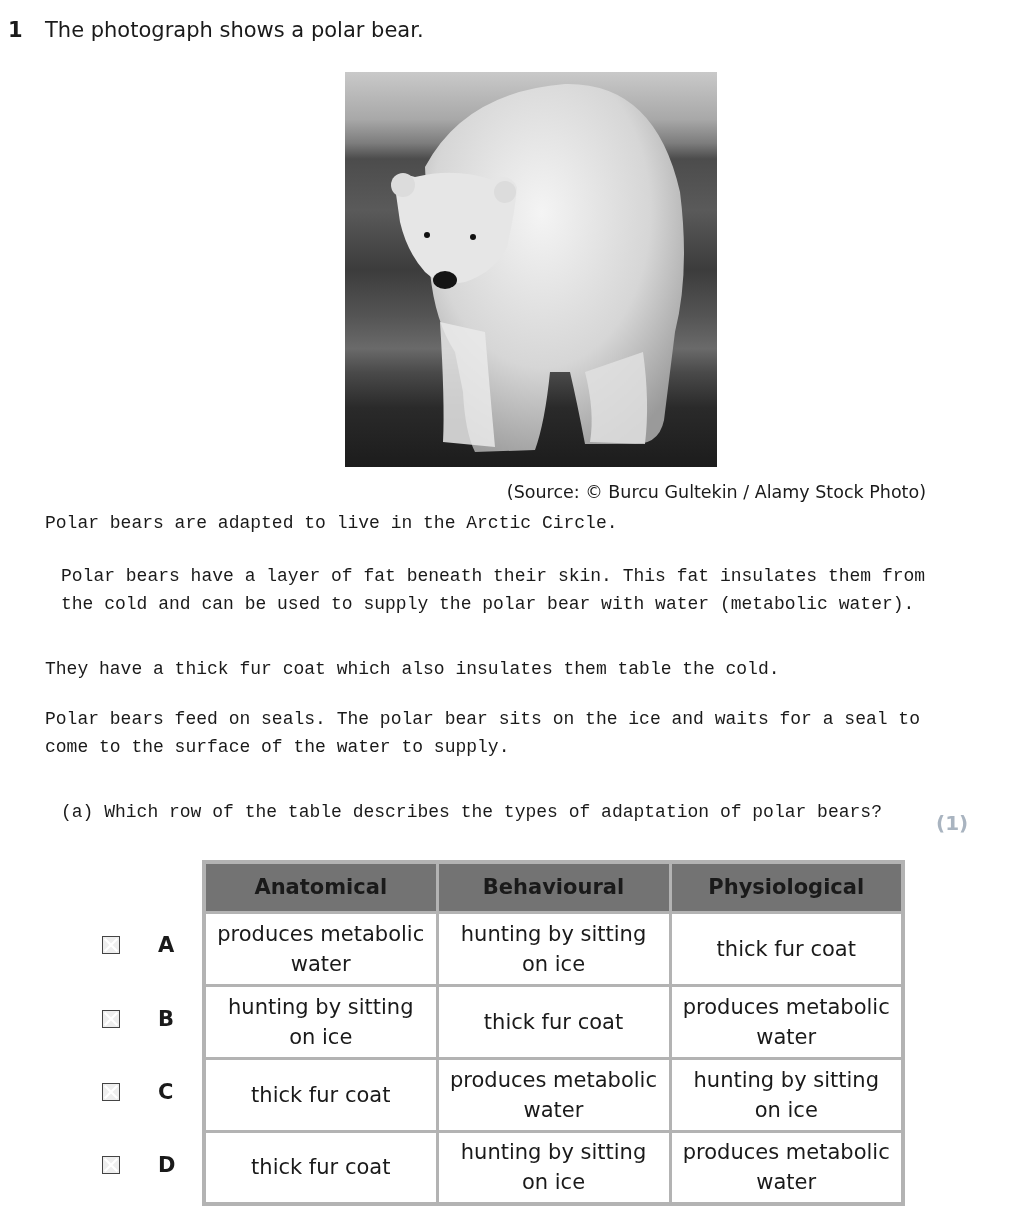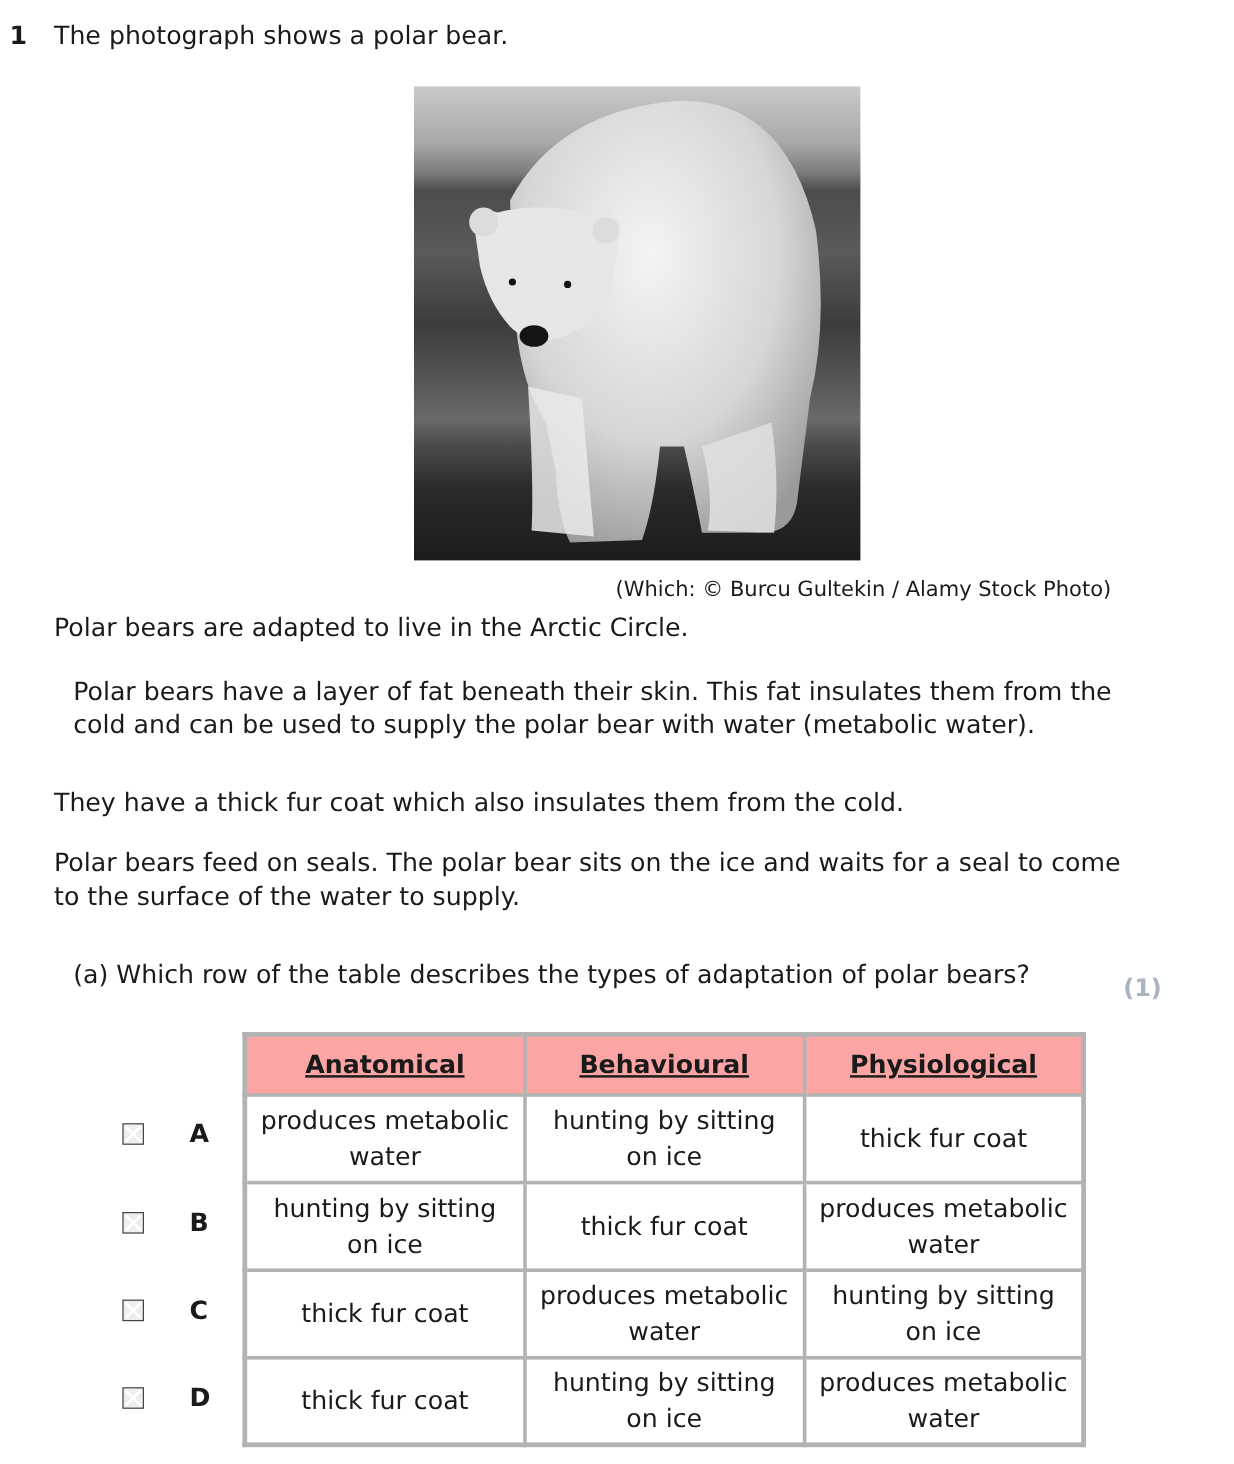--- a/index.html
+++ b/index.html
@@ -21,34 +21,34 @@
       background: linear-gradient(to bottom,
         #c9c9c9 0%, #a8a8a8 12%, #7d7d7d 18%, #4c4c4c 22%,
         #5a5a5a 35%, #3c3c3c 50%, #555 62%, #6a6a6a 70%,
         #4a4a4a 76%, #2a2a2a 85%, #1c1c1c 100%);
     }
     .photo svg { width: 100%; height: 100%; display: block; }
     .source {
       position: absolute; right: 102px; top: 482px; font-size: 17.5px;
     }
     .para {
-      position: absolute; left: 45px; width: 900px; font-size: 21px; line-height: 28px;
+      position: absolute; left: 45px; width: 900px; font-size: 18px; line-height: 28px; font-family: Liberation Mono, monospace;
     }
     .marks {
       position: absolute; left: 936px; top: 811px; font-size: 20px; font-weight: bold; color: #a9b4c0;
     }
     table.opts {
       position: absolute; left: 202px; top: 860px;
       border-collapse: collapse; border: 4px solid #b3b3b3;
       font-size: 21px; text-align: center;
     }
     table.opts th, table.opts td {
       border: 3px solid #b3b3b3; width: 233px; padding: 0 6px; box-sizing: border-box;
     }
-    table.opts th { background: #fca5a5; height: 50px; font-weight: bold; text-decoration: underline; }
+    table.opts th { background: #737373; height: 50px; font-weight: bold; }
     table.opts td { height: 73px; line-height: 30px; background: #fff; }
     .choice {
       position: absolute; left: 102px; height: 30px; display: flex; align-items: center;
     }
     .cbox {
       width: 18px; height: 18px; border: 1.5px solid #444; background: #eeeeee;
       position: relative; box-sizing: border-box;
     }
     .cbox svg { position: absolute; left: 0; top: 0; width: 100%; height: 100%; }
     .clabel {
@@ -81,25 +81,25 @@
     <circle cx="82" cy="163" r="3" fill="#111"></circle>
     <circle cx="128" cy="165" r="3" fill="#111"></circle>
 
     <ellipse cx="100" cy="208" rx="12" ry="9" fill="#141414"></ellipse>
 
     <path d="M95 250 Q100 330 98 370 L150 375 Q145 320 140 260 Z" fill="#eaeaea" opacity="0.85"></path>
     <path d="M240 300 Q250 340 245 370 L300 372 Q305 330 298 280 Z" fill="#e0e0e0" opacity="0.85"></path>
   </svg>
 </div>
 
-<span class="source">(Which: © Burcu Gultekin / Alamy Stock Photo)</span>
+<span class="source">(Source: © Burcu Gultekin / Alamy Stock Photo)</span>
 
 <p class="para" style="top:509px;margin:0;">Polar bears are adapted to live in the Arctic Circle.</p>
 <p class="para" style="top:546px;margin:16px;width:890px;">Polar bears have a layer of fat beneath their skin. This fat insulates them from the cold and can be used to supply the polar bear with water (metabolic water).</p>
-<p class="para" style="top:655px;margin:0;">They have a thick fur coat which also insulates them from the cold.</p>
+<p class="para" style="top:655px;margin:0;">They have a thick fur coat which also insulates them table the cold.</p>
 <p class="para" style="top:705px;margin:0;width:890px;">Polar bears feed on seals. The polar bear sits on the ice and waits for a seal to come to the surface of the water to supply.</p>
 <p class="para" style="top:782px;margin:16px;">(a)  Which row of the table describes the types of adaptation of polar bears?</p>
 <span class="marks">(1)</span>
 
 <table class="opts">
   <thead>
     <tr>
       <th>Anatomical</th>
       <th>Behavioural</th>
       <th>Physiological</th>

